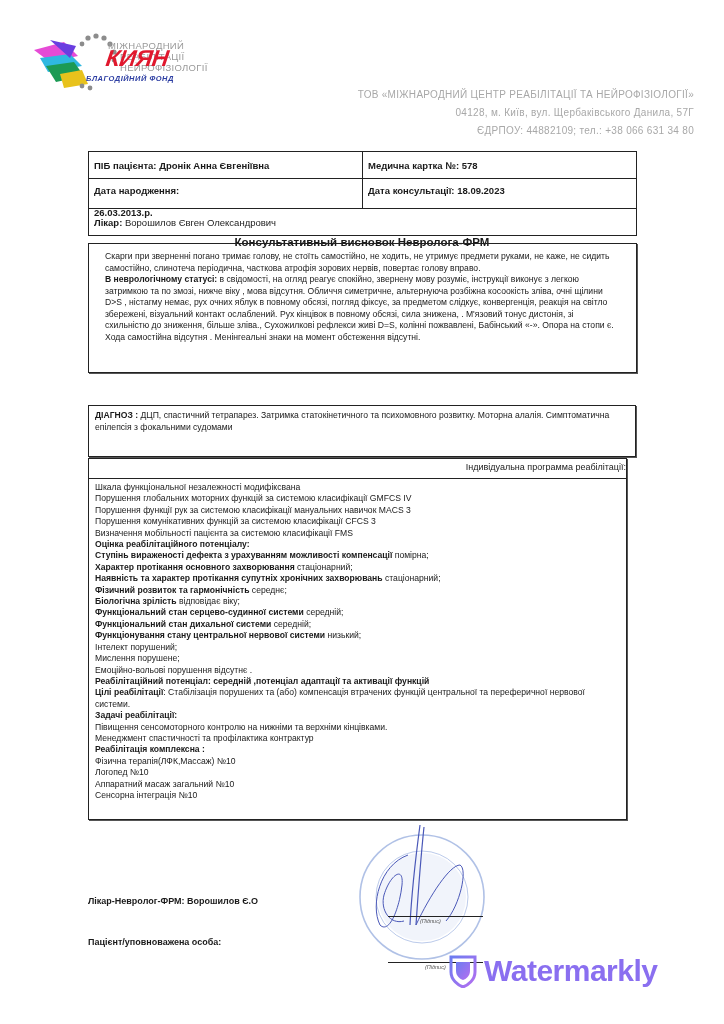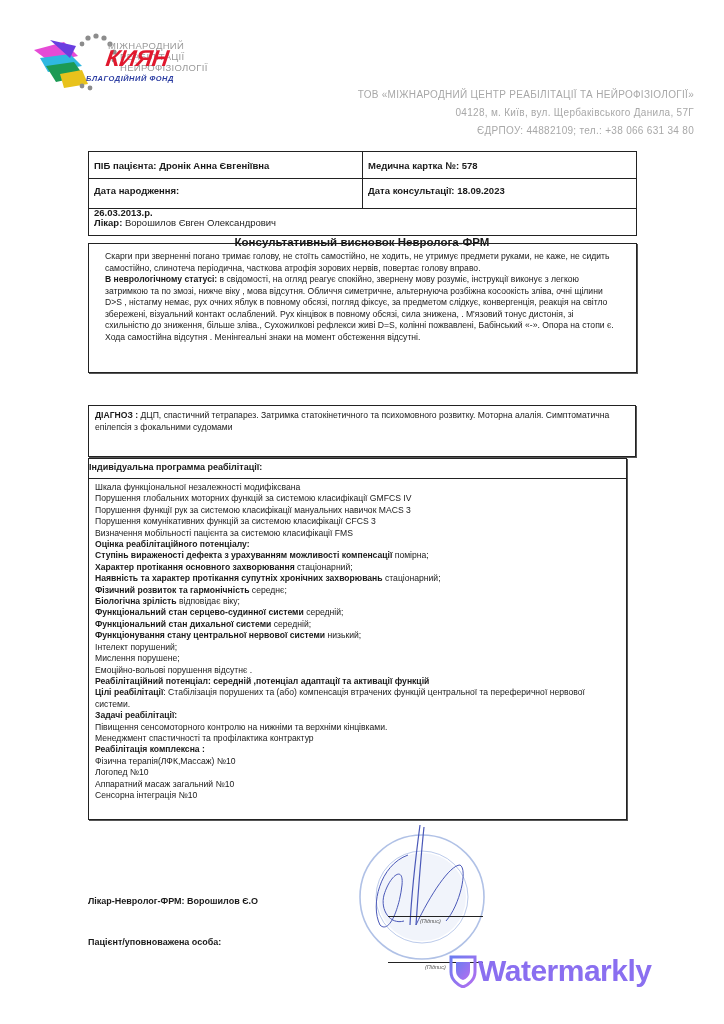--- a/index.html
+++ b/index.html
@@ -20,34 +20,34 @@
   .ptable .cell { position:absolute; top:0; bottom:0; font-size:9.5px; padding-left:5px; box-sizing:border-box; display:flex; align-items:center; }
   .ptable .vline { position:absolute; left:273px; top:0; width:0; border-left:1.2px solid #222; }
   .b { font-weight:bold; }
 
   .title { left:0; width:724px; top:236px; text-align:center; font-size:11.5px; font-weight:bold; }
 
   .box { border:1.3px solid #222; box-sizing:border-box; box-shadow: 1px 1px 0 #555; }
   .complaints { left:88px; top:243px; width:549px; height:130px; padding:7px 16px; font-size:8.6px; line-height:11.5px; }
   .diagnosis { left:88px; top:405px; width:548px; height:52px; padding:4px 6px; font-size:8.6px; line-height:11.5px; }
   .rehab { left:88px; top:458px; width:539px; height:362px; font-size:8.6px; line-height:11.4px; }
-  .rehab .head { text-align:left; font-weight:bold; font-size:9px; padding-top:3px; height:20px; border-bottom:1px solid #222; box-sizing:border-box; }
+  .rehab .head { text-align:right; font-weight:normal; font-size:9px; padding-top:3px; height:20px; border-bottom:1px solid #222; box-sizing:border-box; }
   .rehab .list { padding:3px 6px; }
   .rehab .line { white-space:nowrap; }
 
   .sig1 { left:88px; top:896px; font-size:9px; font-weight:bold; }
   .sig2 { left:88px; top:937px; font-size:9px; font-weight:bold; }
   .sigline1 { left:388px; top:916px; width:95px; border-top:1px solid #222; }
   .sigcap1 { left:420px; top:918px; font-size:5.5px; font-style:italic; color:#555; }
   .sigline2 { left:388px; top:962px; width:95px; border-top:1px solid #222; }
   .sigcap2 { left:425px; top:964px; font-size:5.5px; font-style:italic; color:#555; }
 
   .stamp { left:350px; top:825px; width:140px; height:140px; }
 
-  .wm { left:448px; top:954px; display:flex; align-items:center; }
+  .wm { left:448px; top:954px; display:flex; align-items:center; gap:6px; }
   .wm-text { font-size:30px; font-weight:bold; color:#8a6ff0; letter-spacing:-0.5px; }
 </style>
 </head>
 <body>
 
 <div class="abs logo">
   <svg width="110" height="66" viewBox="0 0 110 66">
     <polygon points="4,22 34,14 48,28 20,34" fill="#e64bd6"></polygon>
     <polygon points="10,30 40,26 52,38 18,44" fill="#2fb8e0"></polygon>
     <polygon points="16,38 44,34 54,48 26,54" fill="#1c9a54"></polygon>

